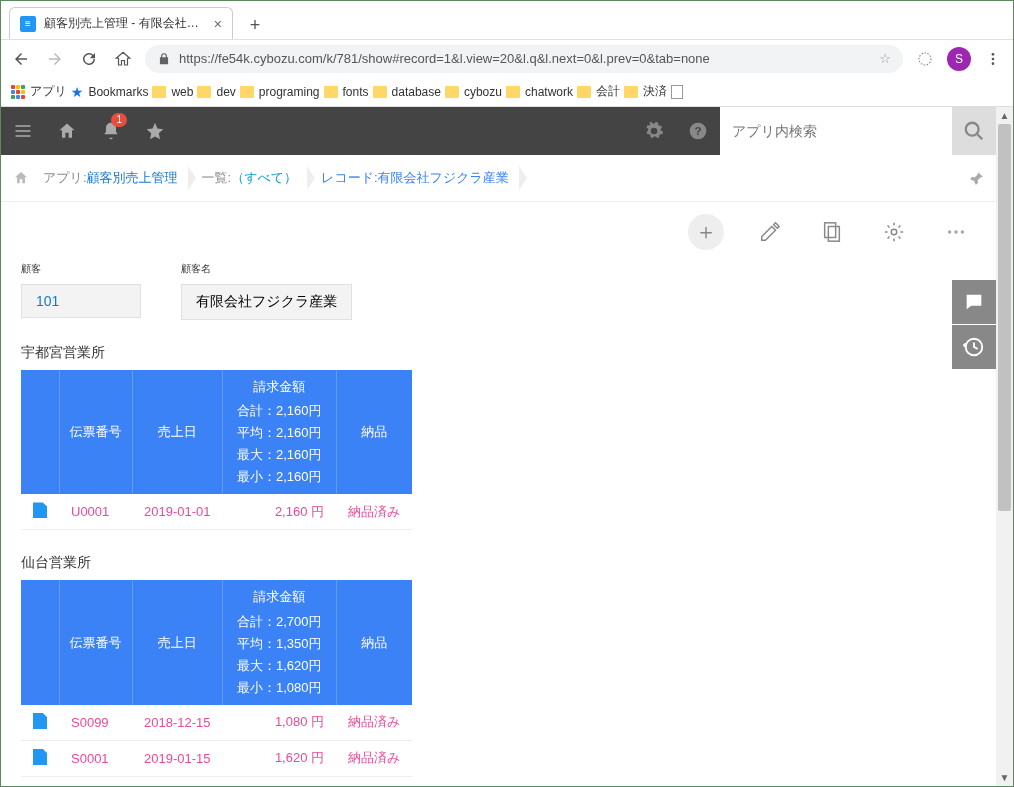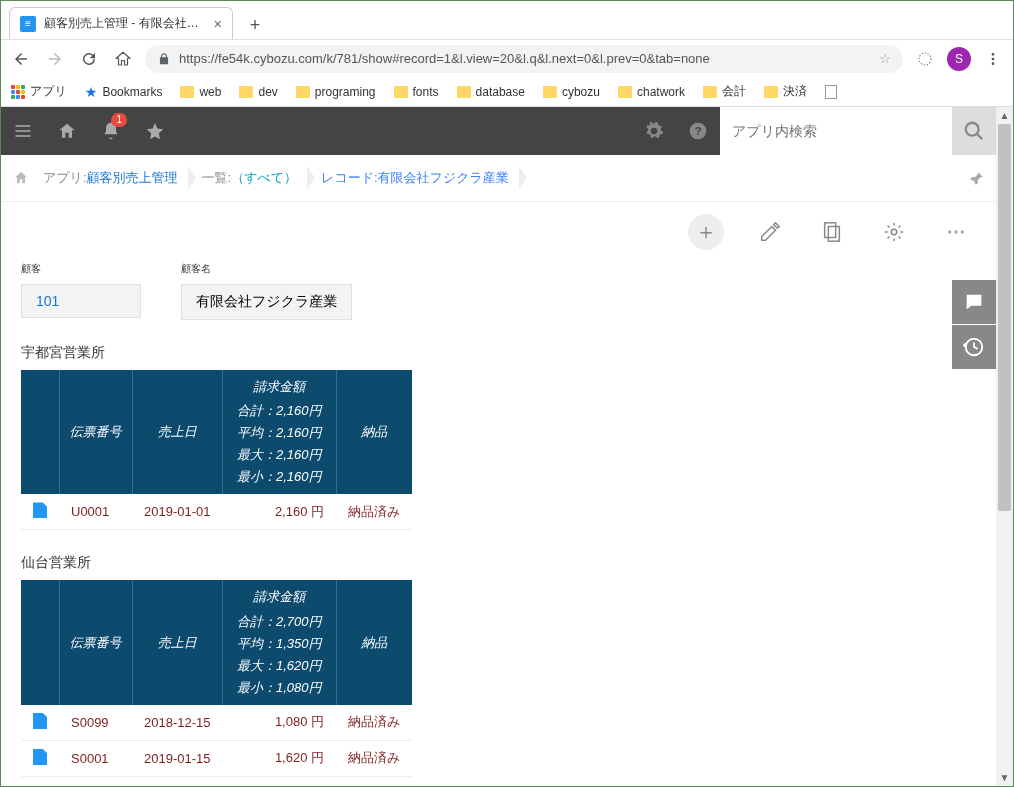--- a/index.html
+++ b/index.html
@@ -17,21 +17,21 @@
 
 .toolbar { height: 38px; display: flex; align-items: center; padding: 0 8px; gap: 10px; border-top: 1px solid #e0e0e0;}
 .tbtn { width: 24px; height: 24px; display: flex; align-items: center; justify-content: center; color: #555; }
 .tbtn.disabled { color: #bbb; }
 .urlbar { flex: 1; display: flex; align-items: center; height: 28px; border: none; border-radius: 14px; background: #f1f3f4; padding: 0 12px; gap: 8px; font-size: 13px; color: #555; }
 .urlbar .lock { color: #5f6368; }
 .urlbar .url { flex: 1; white-space: nowrap; overflow: hidden; }
 .urlbar .star { color: #999; }
 .avatar { width: 24px; height: 24px; border-radius: 50%; background: #9c27b0; color: #fff; display: flex; align-items: center; justify-content: center; font-size: 12px; }
 
-.bmbar { height: 30px; display: flex; align-items: center; padding: 0 10px; gap: 18px; font-size: 12px; color: #333; border-bottom: 1px solid #ddd; }
+.bmbar { height: 30px; display: flex; align-items: center; padding: 0 10px; gap: 4px; font-size: 12px; color: #333; border-bottom: 1px solid #ddd; }
 .bm { display: flex; align-items: center; gap: 5px; }
 .bm .folder { width: 14px; height: 12px; background: #ffd766; border-radius: 1px; }
 .bm .apps { width: 14px; height: 14px; display: grid; grid-template-columns: 1fr 1fr 1fr; grid-template-rows: 1fr 1fr 1fr; gap: 1px; }
 .bm .apps span { background: #ea4335; border-radius: 1px; }
 .bm .apps span:nth-child(2){background:#fbbc05}
 .bm .apps span:nth-child(3){background:#34a853}
 .bm .apps span:nth-child(4){background:#4285f4}
 .bm .apps span:nth-child(5){background:#ea4335}
 .bm .apps span:nth-child(6){background:#fbbc05}
 .bm .apps span:nth-child(7){background:#34a853}
@@ -68,24 +68,24 @@
 .actions .abtn.add { width: 36px; height: 36px; border-radius: 50%; background: #eee; color: #888; font-size: 22px; }
 
 .record { padding: 0 20px 24px; }
 .fieldrow { display: flex; gap: 40px; margin-bottom: 24px; }
 .field .flabel { font-size: 10px; color: #333; margin-bottom: 8px; }
 .field .fval { display: inline-block; background: #f3f3f3; border: 1px solid #e0e0e0; padding: 8px 14px; font-size: 14px; min-width: 120px; }
 .field .fval.link { color: #1976d2; }
 .section { margin-bottom: 24px; }
 .section .stitle { font-size: 14px; color: #333; margin-bottom: 8px; }
 .tbl { border-collapse: collapse; font-size: 13px; }
-.tbl th { background: #0c4a6e; color: #fff; font-weight: normal; padding: 8px 10px; text-align: center; vertical-align: middle; border-right: 1px solid rgba(255,255,255,0.2); font-style: italic; }
+.tbl th { background: #3b82f6; color: #fff; font-weight: normal; padding: 8px 10px; text-align: center; vertical-align: middle; border-right: 1px solid rgba(255,255,255,0.2); }
 .tbl th.agg { text-align: left; padding: 6px 14px; line-height: 1.7; }
 .tbl th.agg .aggtitle { text-align: center; margin-bottom: 2px; }
-.tbl td { padding: 8px 12px; border-bottom: 1px solid #eee; text-align: right; color: #7f1d1d; white-space: nowrap; }
+.tbl td { padding: 8px 12px; border-bottom: 1px solid #eee; text-align: right; color: #ec4899; white-space: nowrap; }
 .tbl td.l { text-align: left; }
 .tbl td.c { text-align: center; }
 .tbl .ficon { width: 14px; height: 16px; background: #2196f3; display: inline-block; clip-path: polygon(0 0, 70% 0, 100% 25%, 100% 100%, 0 100%); }
 
 .sidefloat { position: absolute; right: 17px; top: 173px; width: 44px; display: flex; flex-direction: column; }
 .sidefloat .sf { width: 44px; height: 44px; background: #888; display: flex; align-items: center; justify-content: center; color: #fff; margin-bottom: 1px; }
 svg { display: block; }
 </style>
 </head>
 <body>

